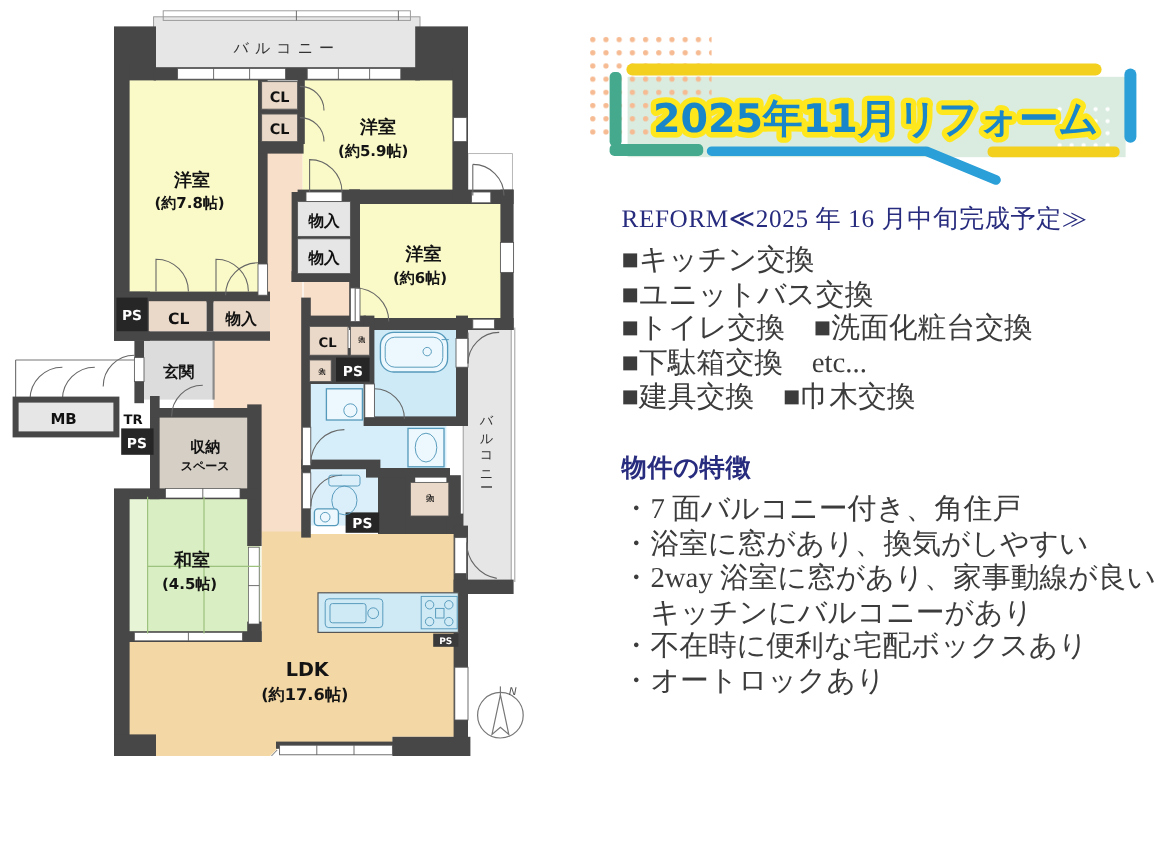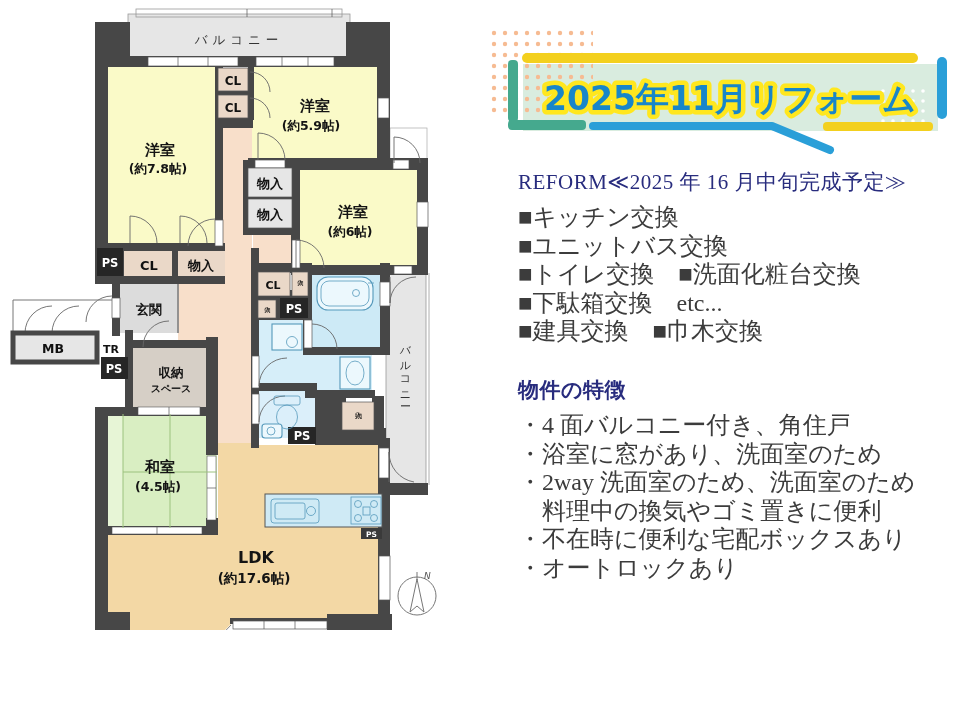--- a/index.html
+++ b/index.html
@@ -327,21 +327,21 @@
   <h2 class="blk-heading">REFORM≪2025 年 16 月中旬完成予定≫</h2>
   <div class="blk-line">■キッチン交換</div>
   <div class="blk-line">■ユニットバス交換</div>
   <div class="blk-line">■トイレ交換　■洗面化粧台交換</div>
   <div class="blk-line">■下駄箱交換　etc...</div>
   <div class="blk-line">■建具交換　■巾木交換</div>
 </div>
 
 <div class="txtblock" id="features-block">
   <h2 class="blk-heading bold">物件の特徴</h2>
-  <div class="blk-line">・4 面バルコニー付き、角住戸</div>
-  <div class="blk-line">・浴室に窓があり、洗面室のため</div>
-  <div class="blk-line">・2way 洗面室のため、洗面室のため</div>
-  <div class="blk-line">　料理中の換気やゴミ置きに便利</div>
+  <div class="blk-line">・7 面バルコニー付き、角住戸</div>
+  <div class="blk-line">・浴室に窓があり、換気がしやすい</div>
+  <div class="blk-line">・2way 浴室に窓があり、家事動線が良い</div>
+  <div class="blk-line">　キッチンにバルコニーがあり</div>
   <div class="blk-line">・不在時に便利な宅配ボックスあり</div>
   <div class="blk-line">・オートロックあり</div>
 </div>
 
 </div>
 
 </body></html>

